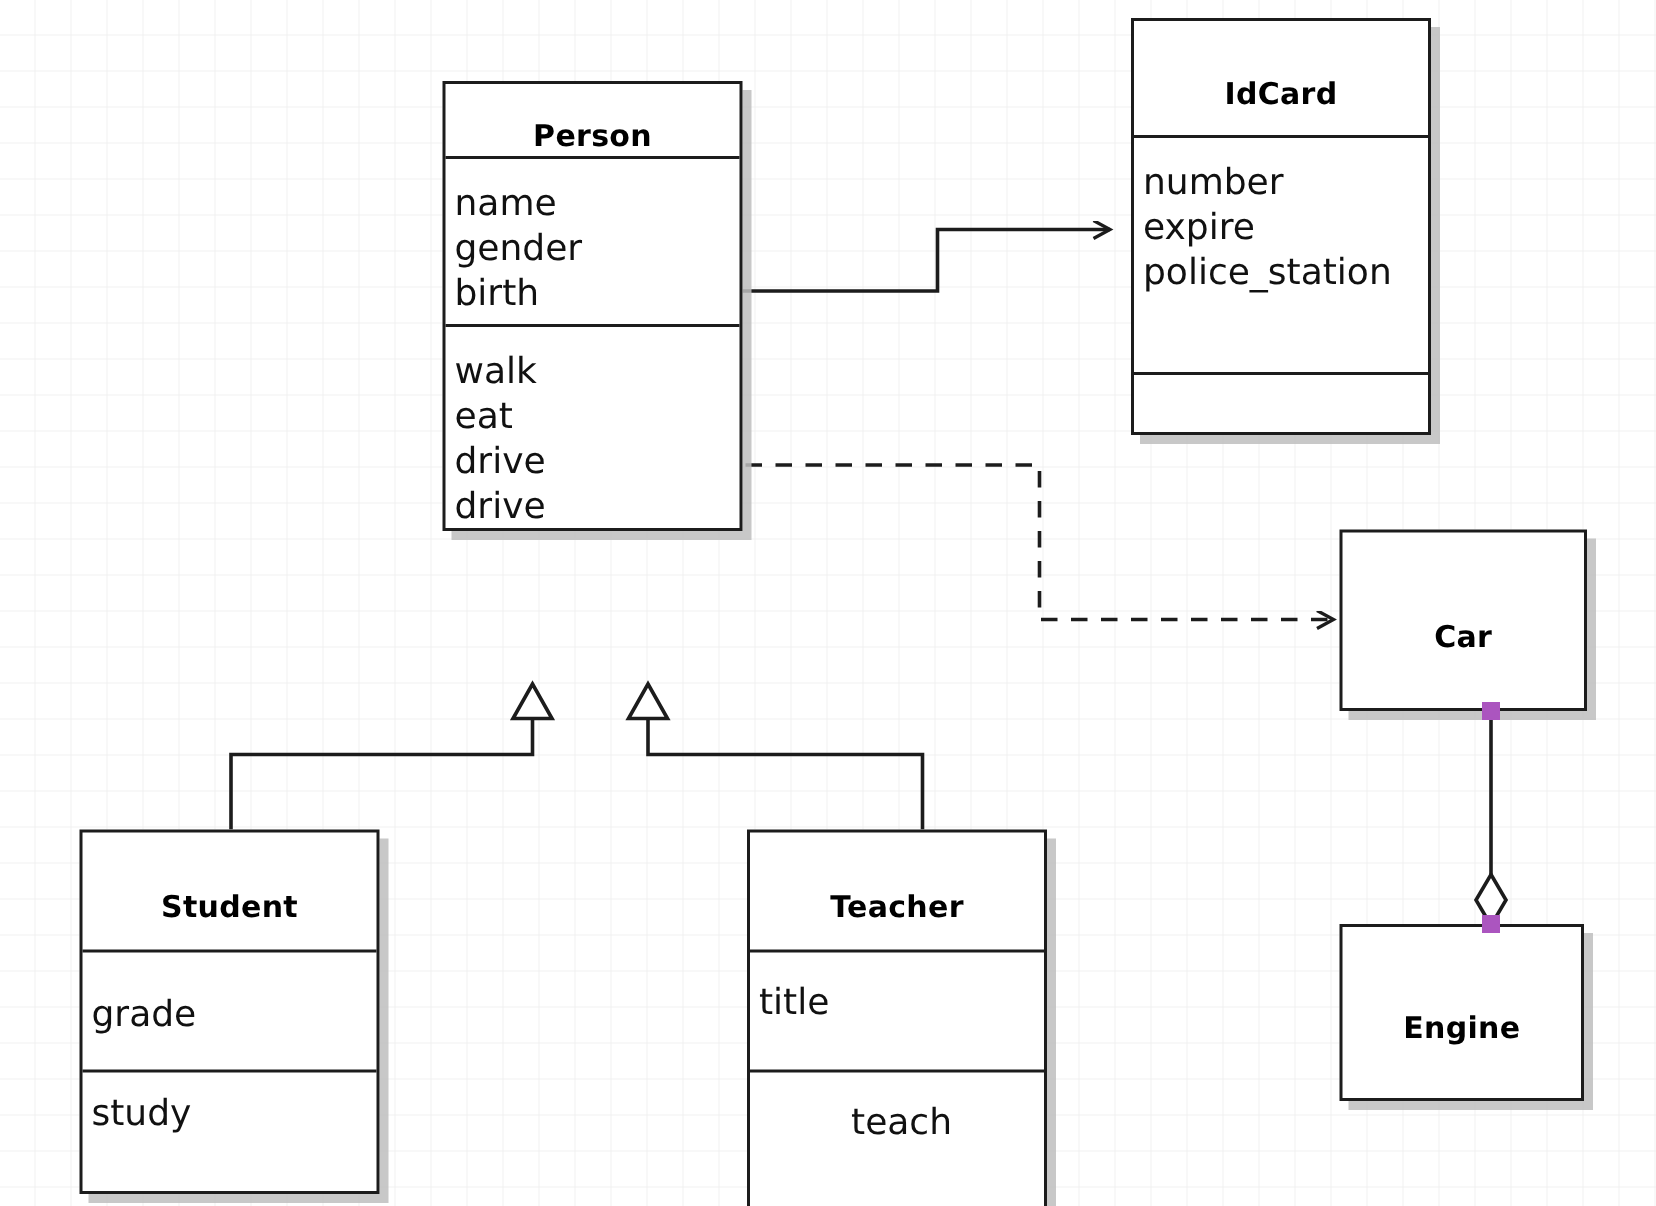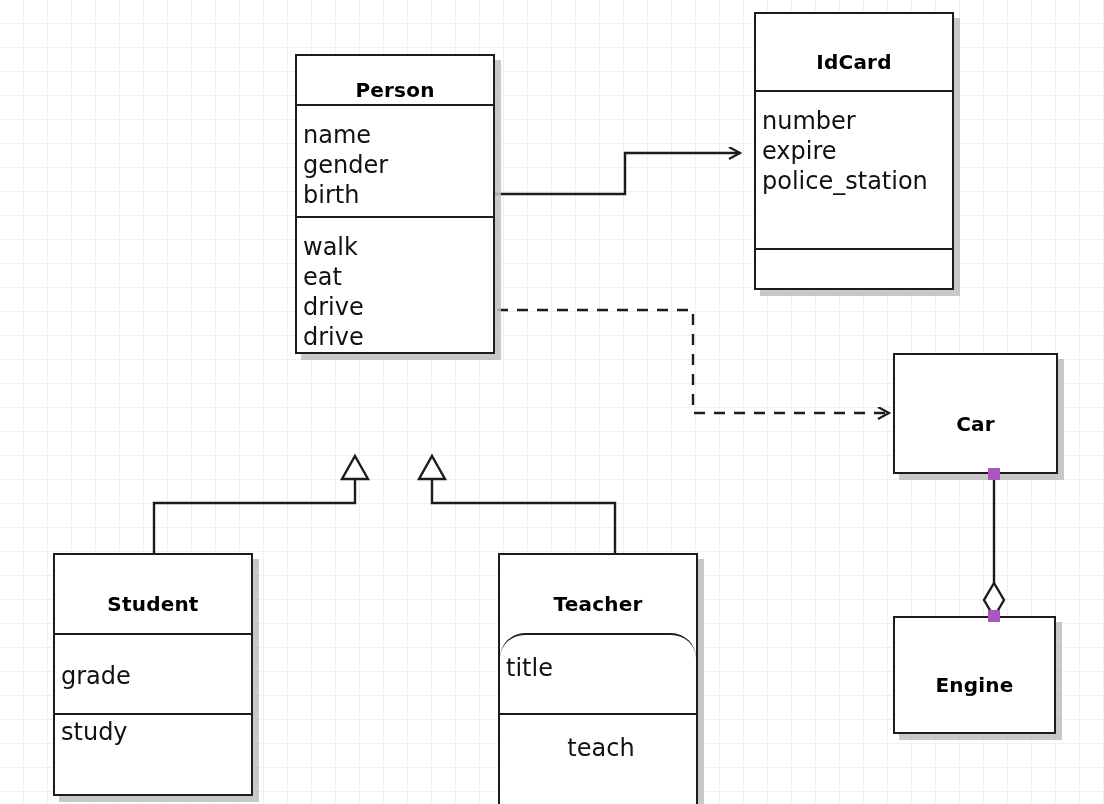--- a/index.html
+++ b/index.html
@@ -148,30 +148,30 @@
     <div class="compartment cmp-empty" style="flex:1 1 auto;"></div>
   </div>
 
   <div class="uml-class" id="cls-student" style="left:53px; top:553px; width:200px; height:243px;">
     <div class="compartment cmp-title" style="height:78px;">
       <span class="cls-name">Student</span>
     </div>
     <div class="compartment cmp-list" style="height:80px; padding-top:26px;">
       <div class="member">grade</div>
     </div>
-    <div class="compartment cmp-list" style="flex:1 1 auto; padding-top:2px;">
+    <div class="compartment cmp-list" style="flex:1 1 auto; padding-top:12px;">
       <div class="member">study</div>
     </div>
   </div>
 
   <div class="uml-class" id="cls-teacher" style="left:498px; top:553px; width:200px; height:268px;">
     <div class="compartment cmp-title" style="height:78px;">
       <span class="cls-name">Teacher</span>
     </div>
-    <div class="compartment cmp-list" style="height:80px; padding-top:18px;border-radius:25px;">
+    <div class="compartment cmp-list" style="height:80px; padding-top:18px;">
       <div class="member">title</div>
     </div>
     <div class="compartment cmp-list" style="flex:1 1 auto; padding-top:18px;text-align:center;">
       <div class="member">teach</div>
     </div>
   </div>
 
   <div class="uml-class" id="cls-car" style="left:893px; top:353px; width:165px; height:121px;">
     <div class="compartment cmp-title" style="flex:1 1 auto;">
       <span class="cls-name">Car</span>

